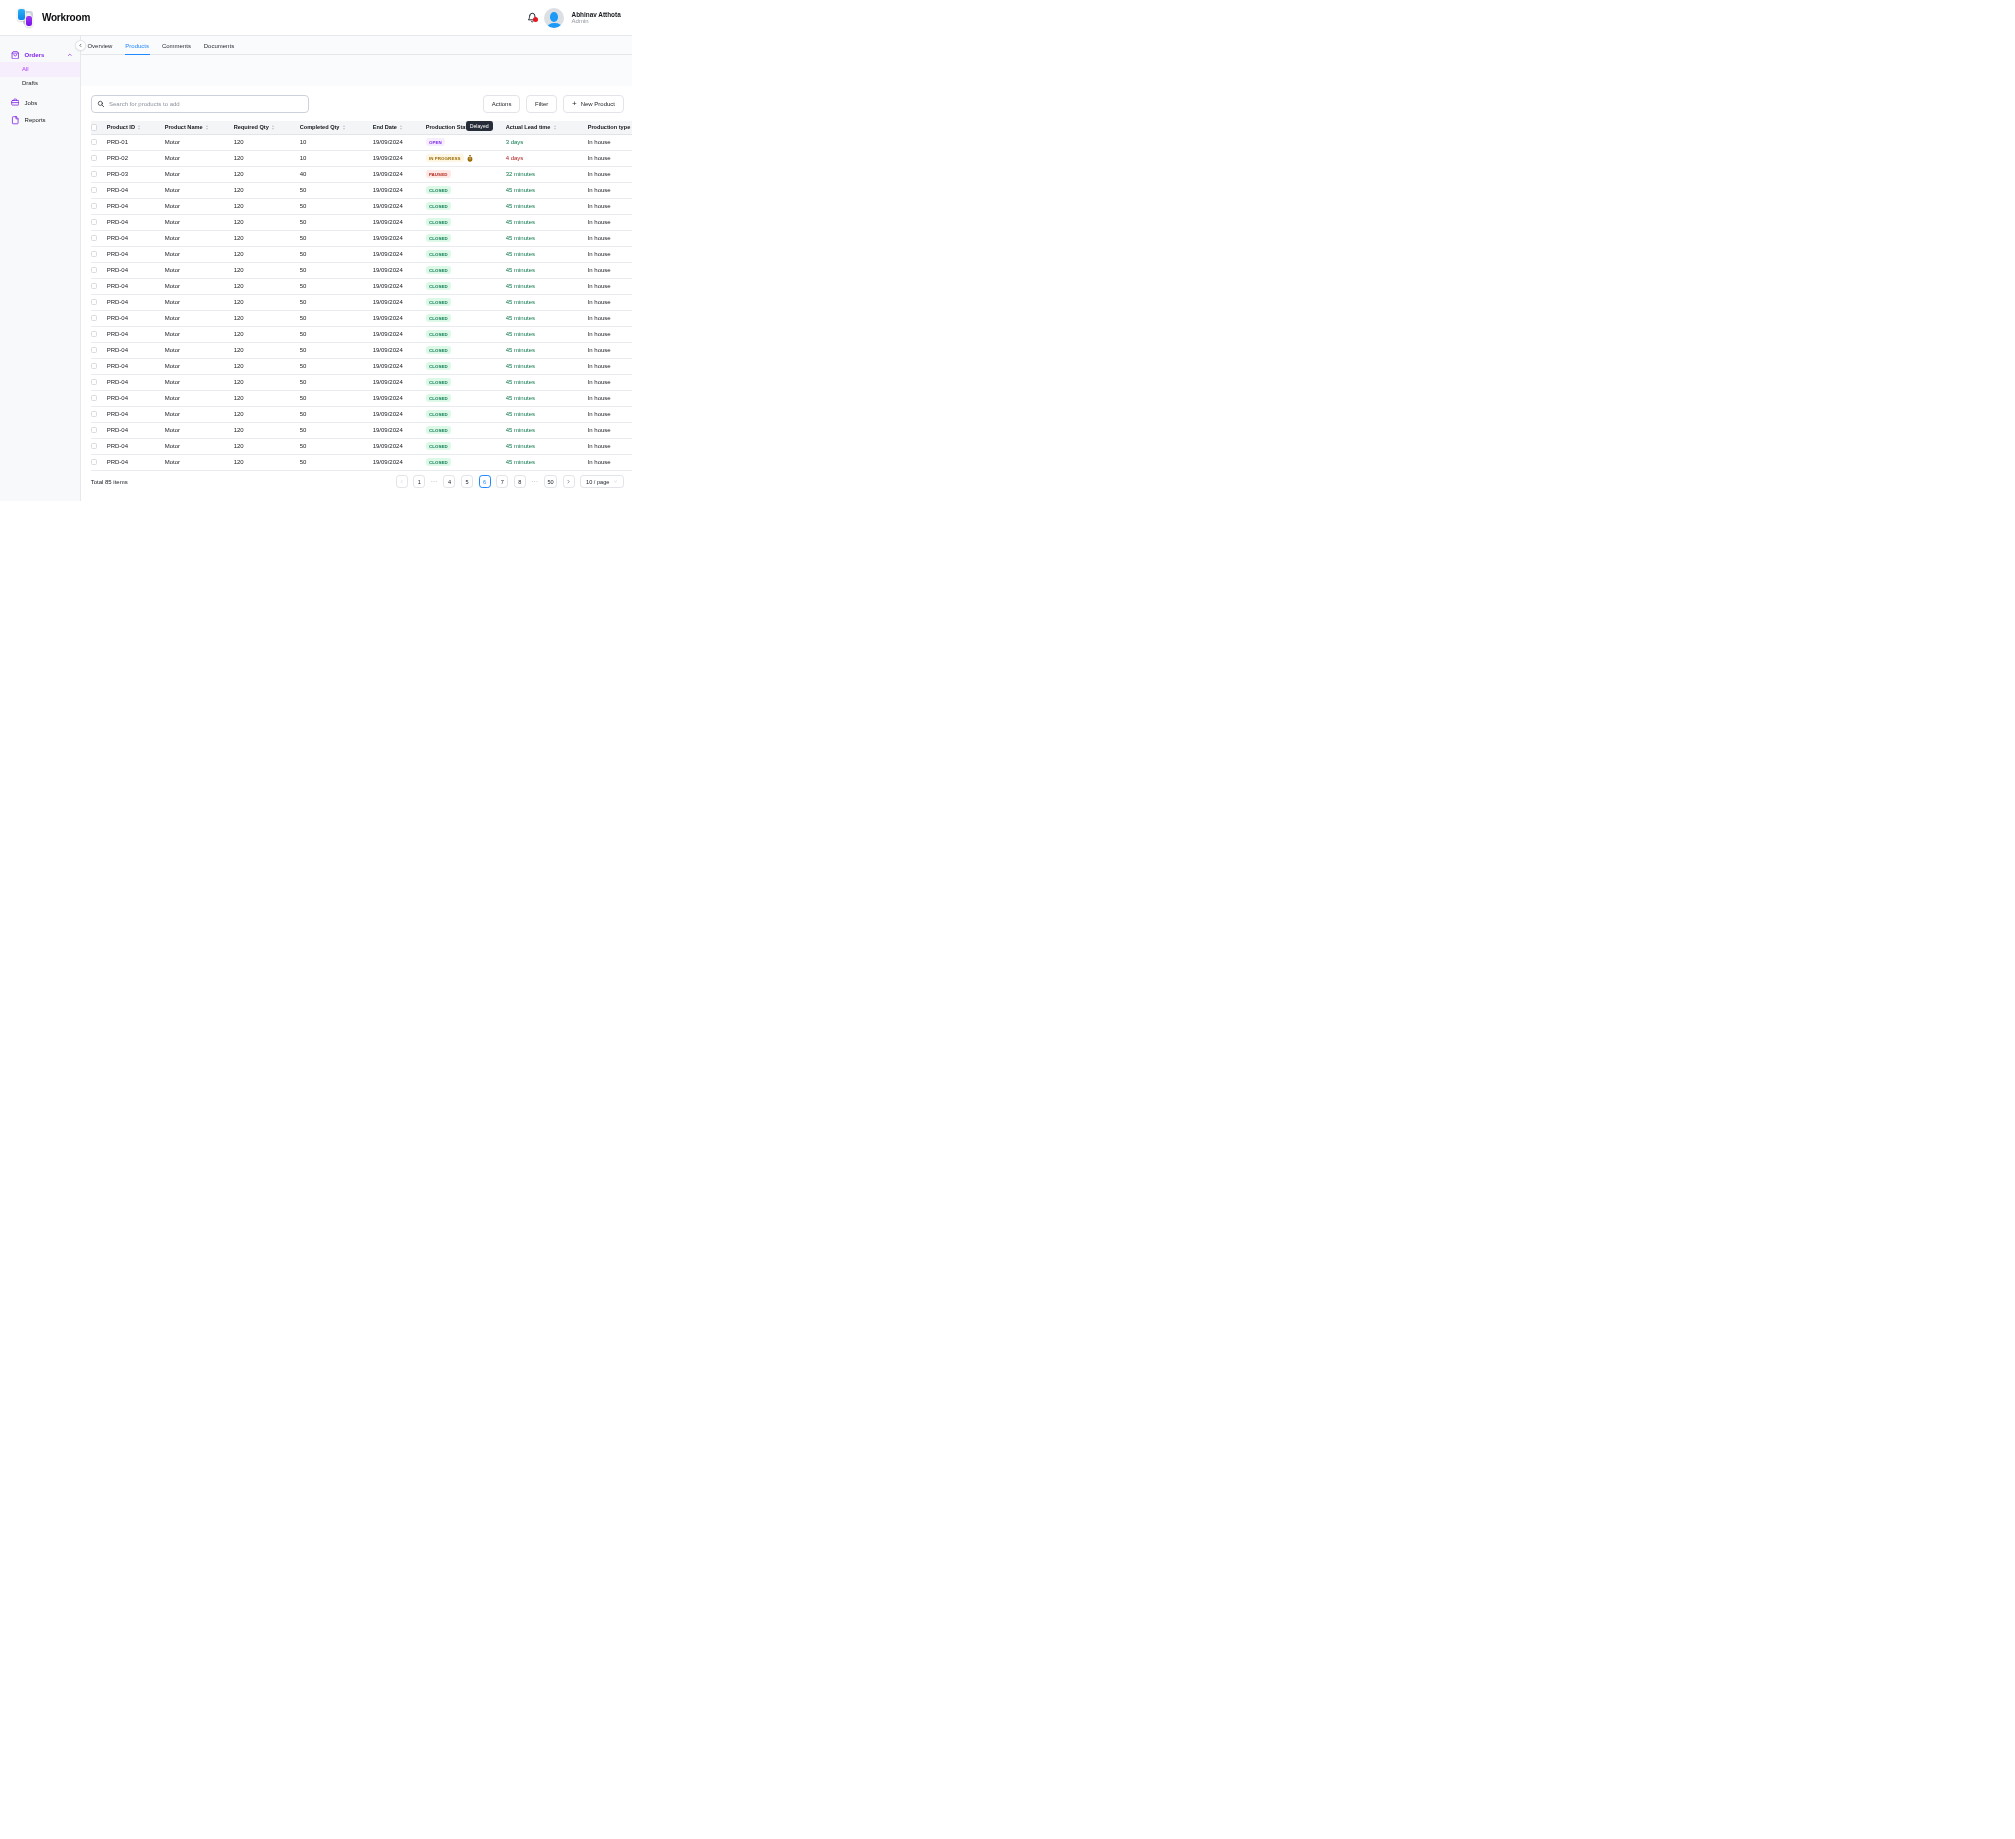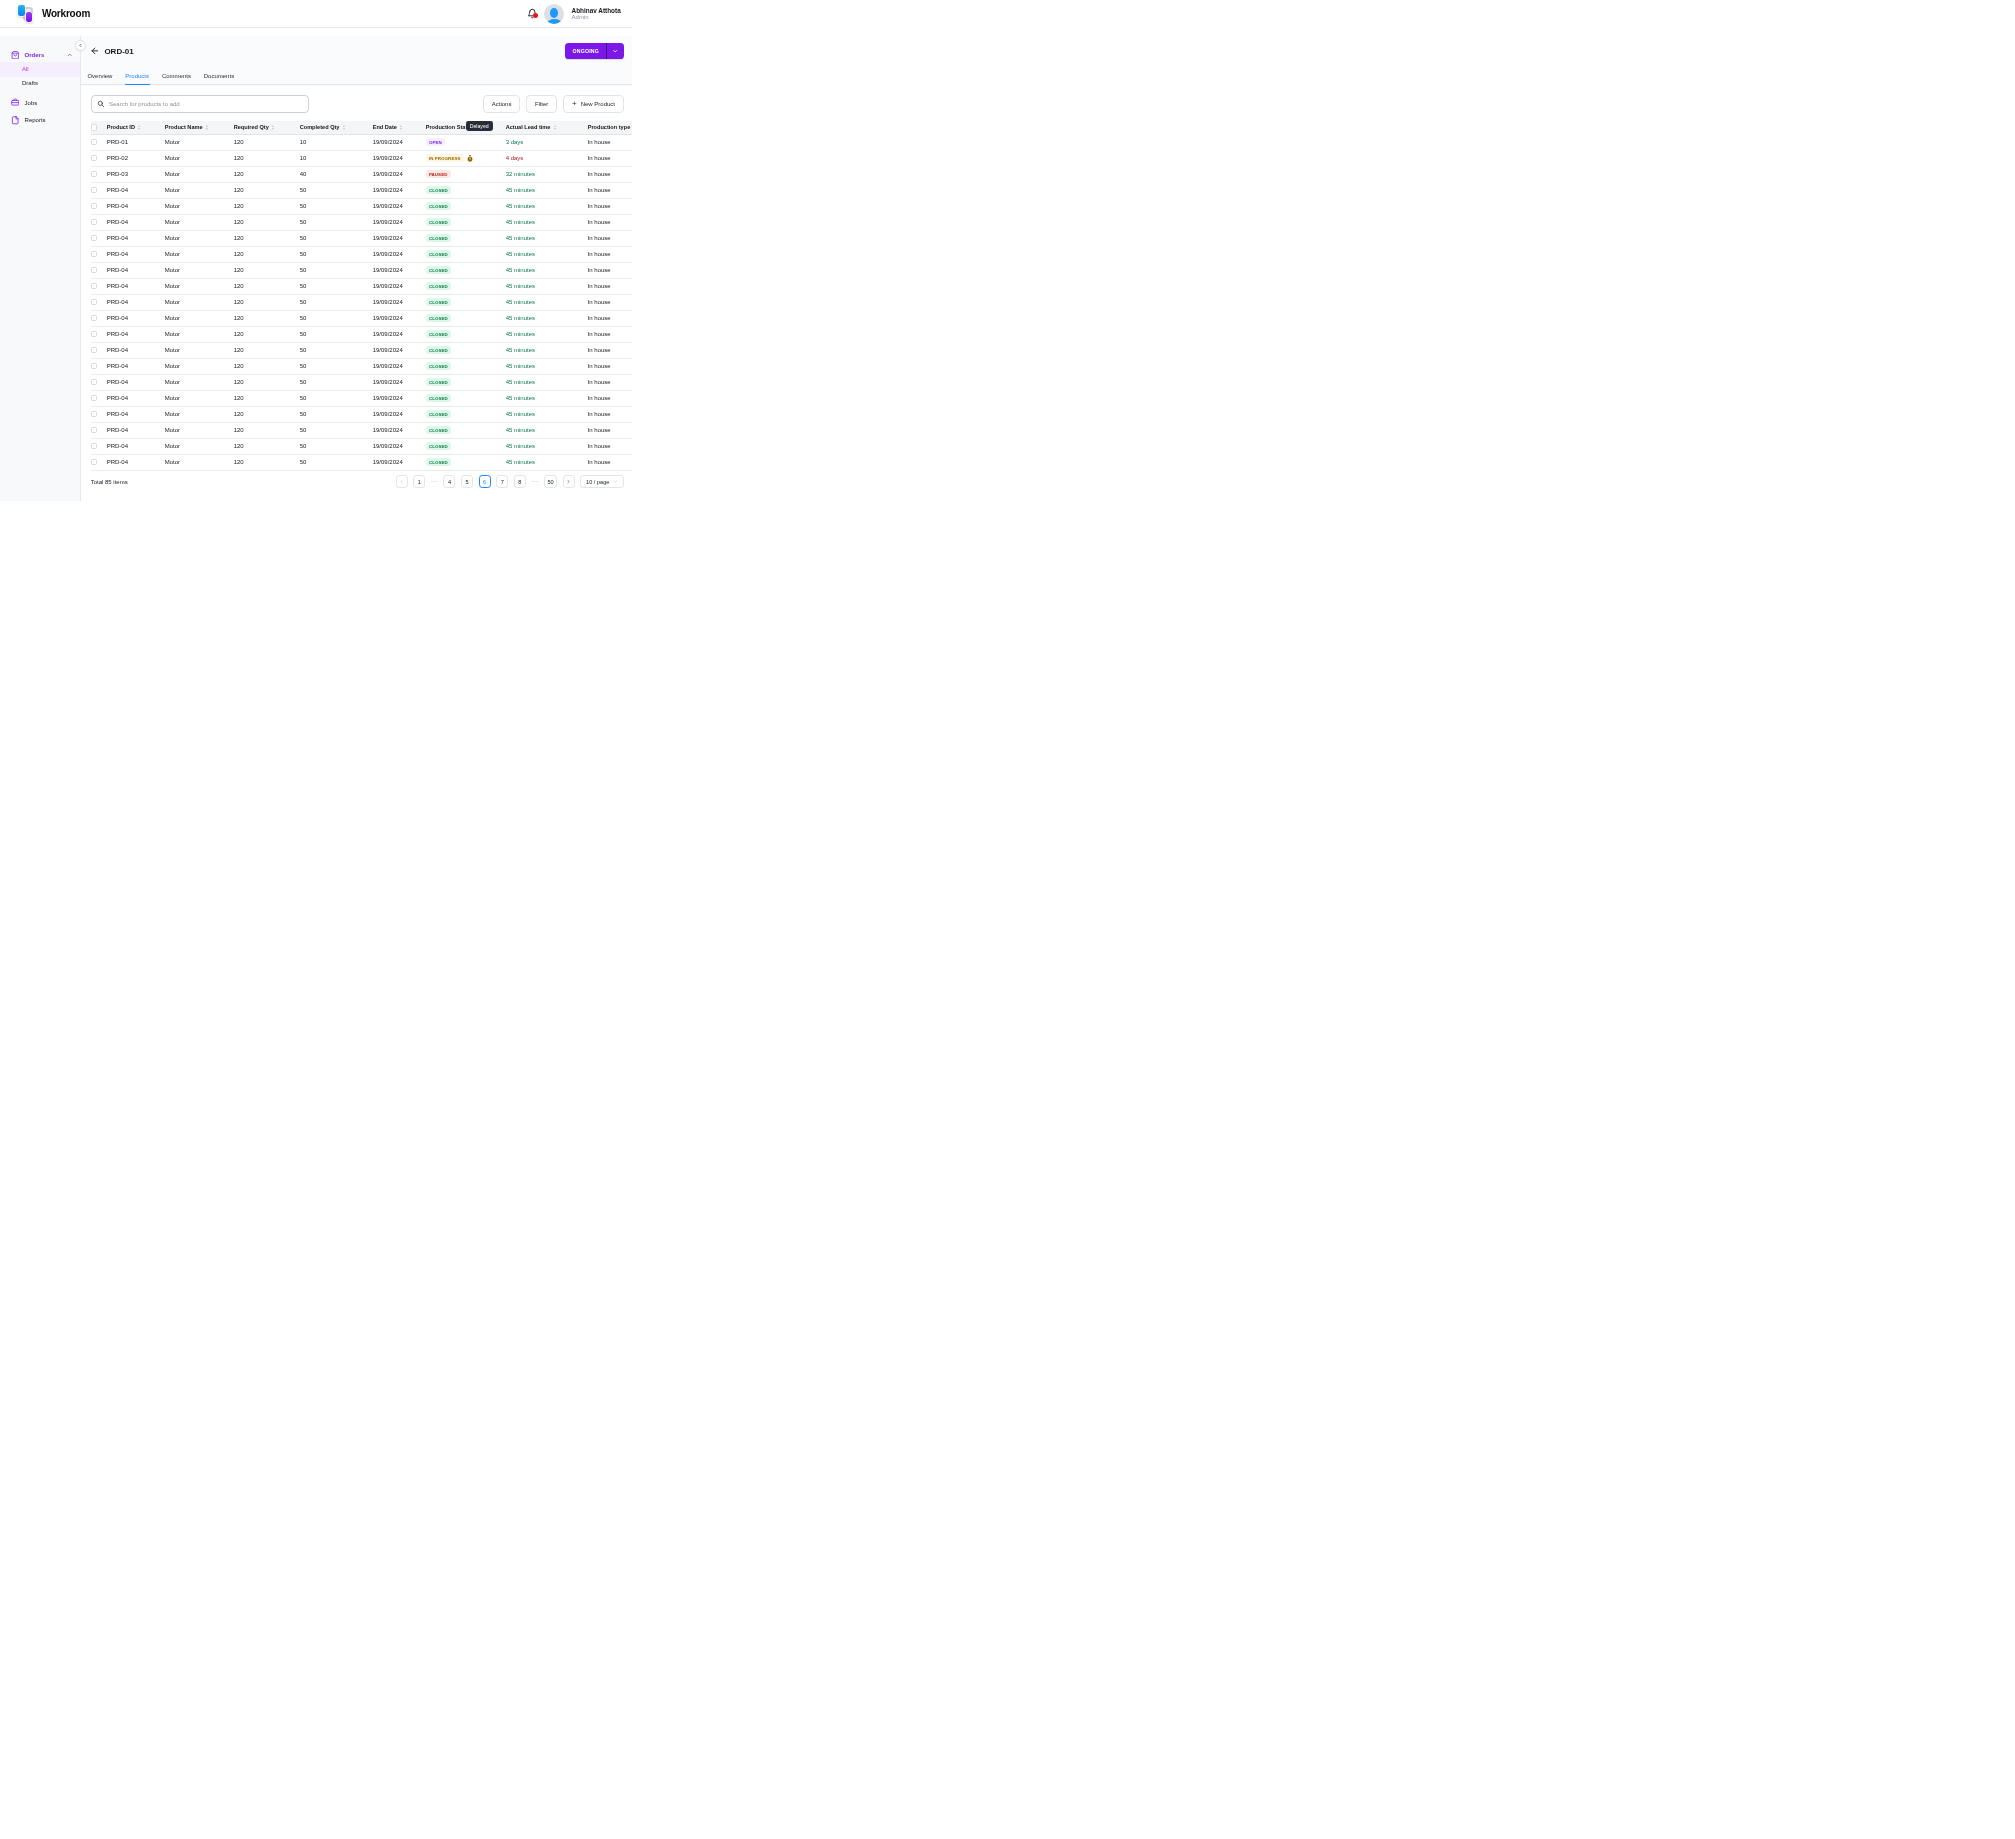--- a/index.html
+++ b/index.html
@@ -1,20 +1,20 @@
 <!DOCTYPE html>
 <html style="font-size:6.4px"><head>
 <meta charset="utf-8">
 <style>
   * { margin:0; padding:0; box-sizing:border-box; }
   html,body { width:632px; height:501px; overflow:hidden; }
   body { font-family:"Liberation Sans", sans-serif; background:#ffffff; color:#1a1c22; position:relative; }
 
   
-  .topbar { position:absolute; top:0; left:0; width:632px; height:28px; background:#fff;
+  .topbar { position:absolute; top:0; left:0; width:632px; height:36px; background:#fff;
             border-bottom:0.4px solid #e7e8ec; display:flex; align-items:center; padding:0 11.3px 0 17px; z-index:6;gap:36px; }
   .logo { display:flex; align-items:center; gap:6.4px; }
   .logo-mark { position:relative; width:18.5px; height:19.3px; }
   .logo-ghost { position:absolute; left:6px; top:3.6px; width:9.7px; height:13.7px; background:#ccd2db; border-radius:3.2px; }
   .logo-ghost-inner { position:absolute; left:7.7px; top:5.2px; width:6.4px; height:10.5px; background:#eef1f6; border-radius:2px; }
   .logo-blue { position:absolute; left:0.4px; top:0.4px; width:8.9px; height:13px; border-radius:3.2px;
                background:linear-gradient(180deg,#2ab2f6,#0c83ea); border:1.2px solid #f2f3f5; box-shadow:0 0.8px 1.6px rgba(0,0,0,.18); }
   .logo-purple { position:absolute; left:7.7px; top:6.9px; width:8px; height:12px; border-radius:3.2px;
                background:linear-gradient(180deg,#9a3bf6,#7a10ea); border:1.2px solid #f2f3f5; box-shadow:0 0.8px 1.6px rgba(0,0,0,.18); }
   .logo-text { font-size:10px; font-weight:800; letter-spacing:-0.2px; color:#0b0c0f; }
@@ -178,37 +178,20 @@
   </div>
 </aside>
 
 <div class="collapse-btn">
   <svg width="4.8" height="4.8" viewBox="0 0 24 24" fill="none" stroke="#15171c" stroke-width="3" stroke-linecap="round" stroke-linejoin="round">
     <polyline points="15 18 9 12 15 6"></polyline>
   </svg>
 </div>
 
 <main class="main">
-  <div class="title-row">
-    <div class="back-arrow">
-      <svg width="9.7" height="9.7" viewBox="0 0 24 24" fill="none" stroke="#1f2430" stroke-width="2.4" stroke-linecap="round" stroke-linejoin="round">
-        <line x1="19" y1="12" x2="5" y2="12"></line>
-          <polyline points="12 19 5 12 12 5"></polyline>
-      </svg>
-    </div>
-    <div class="page-title">ORD-01</div>
-    <div class="status-split">
-      <div class="status-main">ONGOING</div>
-      <div class="status-caret">
-        <svg width="6.4" height="6.4" viewBox="0 0 24 24" fill="none" stroke="#ffffff" stroke-width="3" stroke-linecap="round" stroke-linejoin="round">
-          <polyline points="6 9 12 15 18 9"></polyline>
-        </svg>
-      </div>
-    </div>
-  </div>
 
   <nav class="tabs" id="tabs">
       <div class="tab">Overview</div>
       <div class="tab active">Products</div>
       <div class="tab">Comments</div>
       <div class="tab">Documents</div>
     </nav>
 
   <div class="content">
     <div class="toolbar">

